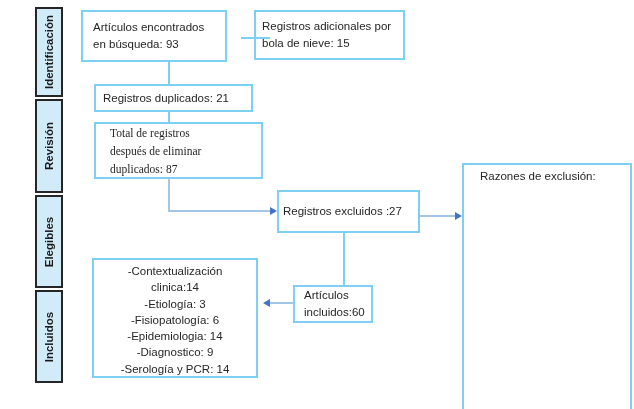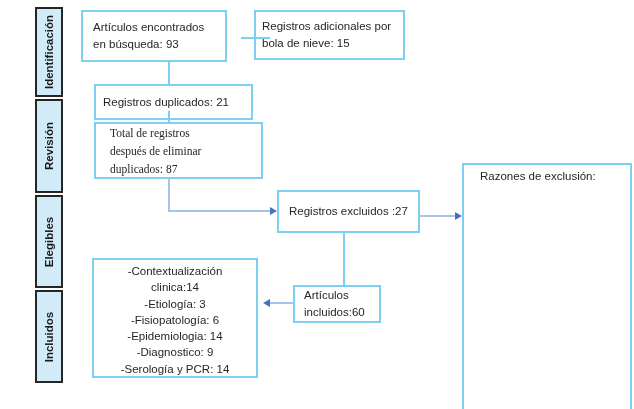--- a/index.html
+++ b/index.html
@@ -37,25 +37,25 @@
   .fbox{
     position:absolute;background:#ffffff;
     border:2px solid var(--cyan);
     box-sizing:border-box;
     font-size:11.5px;line-height:17px;
     display:flex;flex-direction:column;justify-content:center;
     white-space:pre-line;
   }
   #box-found{left:81px;top:10px;width:146px;height:52px;padding-left:10px;}
   #box-additional{left:254px;top:10px;width:151px;height:50px;padding-left:6px;}
-  #box-duplicates{left:94px;top:84px;width:159px;height:36px;padding-left:7px;}
+  #box-duplicates{left:94px;top:84px;width:159px;height:28px;padding-left:7px;}
   #box-total{left:94px;top:122px;width:169px;height:57px;padding-left:14px;line-height:18px;font-family:Liberation Serif, serif;}
-  #box-excluded{left:277px;top:190px;width:143px;height:43px;padding-left:10px;}
+  #box-excluded{left:277px;top:190px;width:143px;height:43px;padding-left:4px;}
   #box-reasons{left:462px;top:163px;width:170px;height:251px;padding:3px 16px;justify-content:flex-start;line-height:17.2px;}
-  #box-included{left:293px;top:285px;width:88px;height:38px;padding-left:9px;}
+  #box-included{left:293px;top:285px;width:80px;height:38px;padding-left:9px;}
   #box-categories{left:92px;top:258px;width:166px;height:120px;padding:3px 5px;justify-content:flex-start;line-height:16.3px;text-align:center;}
   .pre{white-space:pre-line;}
 
   
   .conn{position:absolute;background:var(--cyan);}
   .conn.steel{background:var(--steel);}
   #conn-found-additional{left:241px;top:37px;width:29px;height:2px;}
   #conn-found-duplicates{left:168px;top:61px;width:2px;height:23px;}
   #conn-duplicates-total{left:168px;top:111px;width:2px;height:12px;}
   #conn-total-elbow-v{left:168px;top:178px;width:2px;height:34px;}

